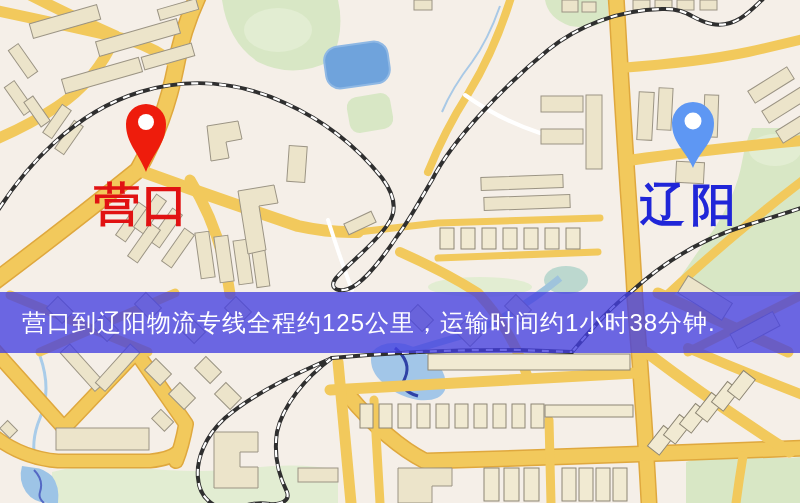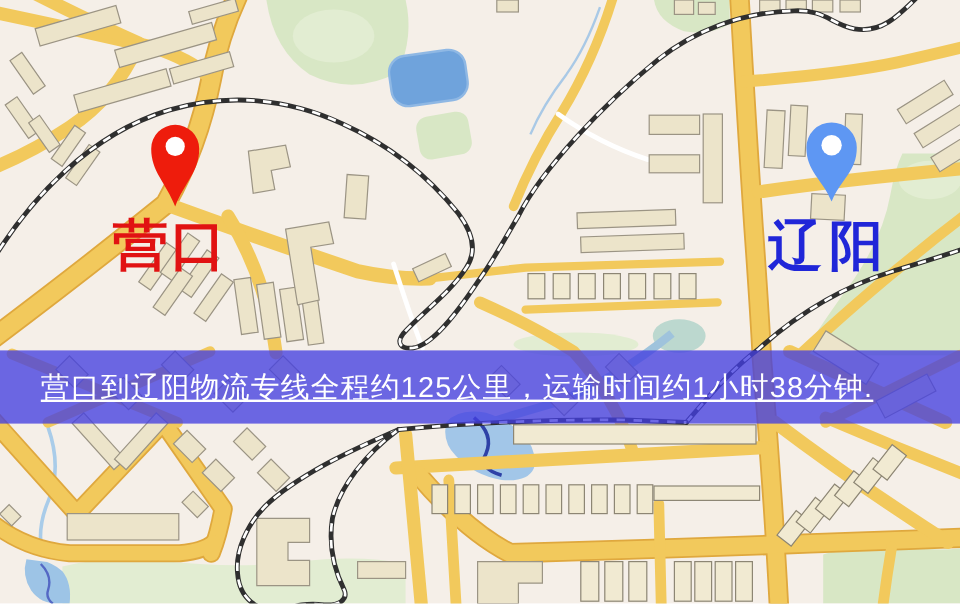--- a/index.html
+++ b/index.html
@@ -20,21 +20,21 @@
   .bl{fill:var(--c-bldg);stroke:#9b9484;stroke-width:1;}
   .bl2{fill:#f1ead2;stroke:#8d8674;stroke-width:1;}
   .park{fill:var(--c-park);stroke:none;}
   .parkpale{fill:#e2edd2;stroke:none;}
   .rail-b{fill:none;stroke:var(--c-rail);stroke-width:4;stroke-linecap:round;}
   .rail-w{fill:none;stroke:#ffffff;stroke-width:2.2;stroke-dasharray:7 7;stroke-linecap:butt;}
   .city-label{font-weight:bold;}
   .banner{position:absolute;left:0;top:292px;width:800px;height:61px;
           background:var(--banner-bg);display:flex;align-items:center;z-index:5;}
   .banner span{color:var(--banner-fg);font-size:24px;letter-spacing:1px;
-               padding-left:34px;white-space:nowrap;text-decoration:underline;}
+               padding-left:22px;white-space:nowrap;}
 </style>
 </head>
 <body>
 
 <div class="stage">
   <svg width="800" height="503" viewBox="0 0 800 503">
 
     <rect x="0" y="0" width="800" height="503" fill="var(--c-bg)"></rect>
 
     <g>

